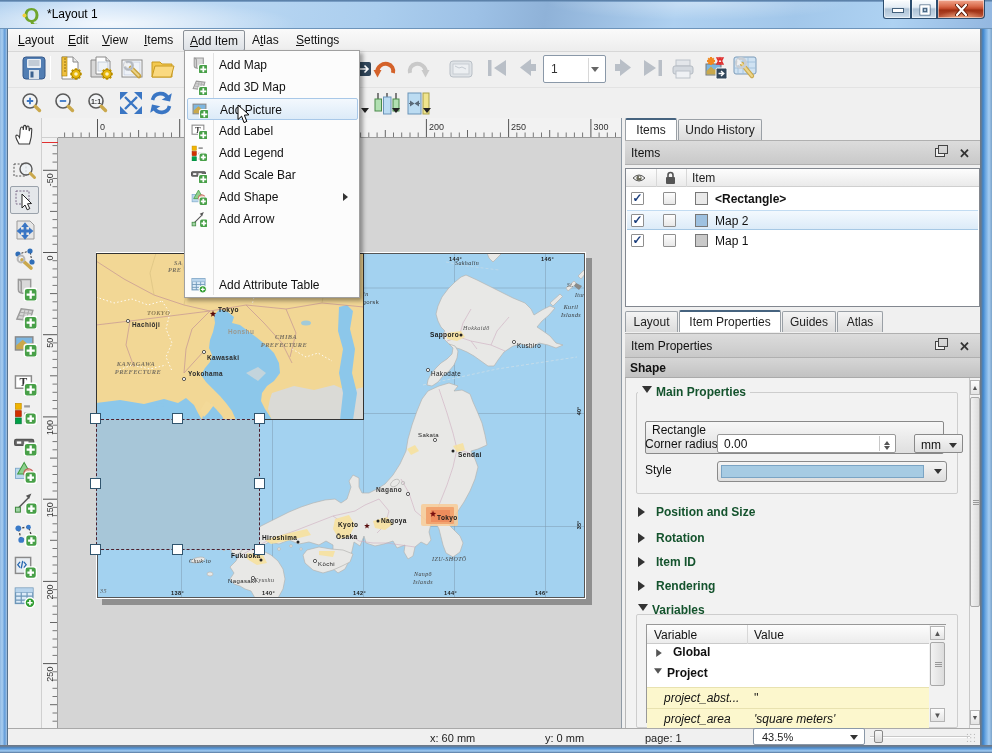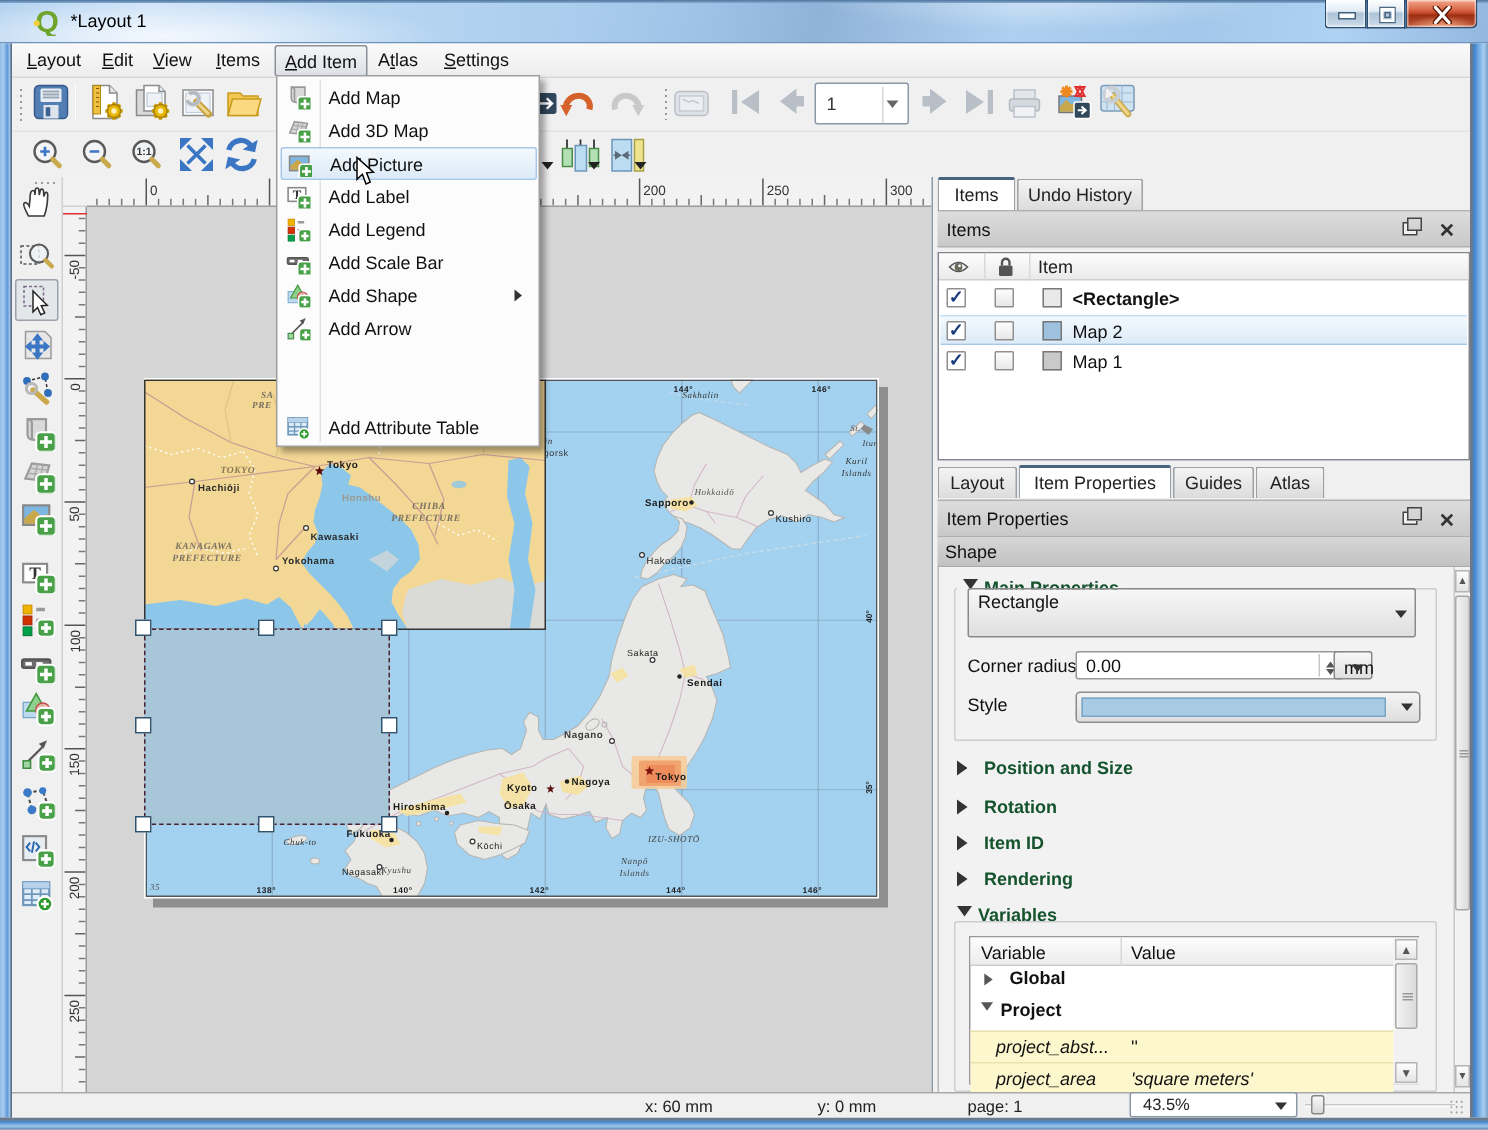--- a/index.html
+++ b/index.html
@@ -768,38 +768,38 @@
 <div class="tab" style="left:0px;top:193px;width:53px">Layout</div>
 <div class="tab tabsel" style="left:54px;top:192px;width:102px">Item Properties</div>
 <div class="tab" style="left:157px;top:193px;width:54px">Guides</div>
 <div class="tab" style="left:212px;top:193px;width:46px">Atlas</div>
 <div class="phead" style="top:215px">
         <div class="abs" style="left:6px;top:5px;font-size:12px">Item Properties</div>
         <div class="pbtn" style="right:32px;top:4px;width:10px;height:9px;border:1px solid #444;box-shadow:-3px 3px 0 -1px #f0f0f0,-3px 3px 0 0 #444"></div>
         <div class="pbtn" style="right:10px">✕</div>
       </div>
 <div class="abs" style="left:0;top:240px;width:355px;height:20px;background:linear-gradient(#d6d6d6,#c2c2c2);border-bottom:1px solid #aaa">
-        <div class="abs" style="left:5px;top:3px;font-weight:400;font-size:12px">Shape</div>
+        <div class="abs" style="left:5px;top:3px;font-weight:700;font-size:12px">Shape</div>
       </div>
 <div class="abs" style="left:0;top:260px;width:344px;height:350px;background:#f2f2f2;border-left:1px solid #b8b8b8">
 <div class="groupbox" style="left:10px;top:14px;width:322px;height:102px"></div>
 <div class="secthead" style="left:12px;top:7px;background:#f2f2f2;padding:0 4px"><span class="tri-d"></span>Main Properties</div>
-<div class="combo" style="left:19px;top:14px;width:299px;height:33px">
+<div class="combo" style="left:19px;top:43px;width:299px;height:33px">
           <div class="txt" style="top:1px">Rectangle</div>
           <div class="arr"></div>
         </div>
 <div class="abs" style="left:19px;top:59px;font-size:12px">Corner radius</div>
 <div class="abs" style="left:91px;top:56px;width:179px;height:19px;background:#fff;border:1px solid #989898;border-radius:2px">
           <div class="abs" style="left:6px;top:2px;font-size:12px">0.00</div>
           <div class="abs" style="right:1px;top:1px;width:15px;height:15px;border-left:1px solid #c8c8c8">
             <div class="abs" style="left:4px;top:2px;width:0;height:0;border:3.5px solid transparent;border-bottom:4.5px solid #555"></div>
             <div class="abs" style="left:4px;top:10px;width:0;height:0;border:3.5px solid transparent;border-top:4.5px solid #555"></div>
           </div>
         </div>
-<div class="combo" style="left:263px;top:56px;width:26px;height:19px">
+<div class="combo" style="left:288px;top:56px;width:49px;height:19px">
           <div class="txt" style="top:2.5px">mm</div>
           <div class="arr"></div>
         </div>
 <div class="abs" style="left:19px;top:85px;font-size:12px">Style</div>
 <div class="abs" style="left:91px;top:83px;width:230px;height:21px;background:linear-gradient(#f4f4f4,#dedede);border:1px solid #8a8a8a;border-radius:3px">
           <div class="abs" style="left:3px;top:3px;width:203px;height:13px;background:#a6cbe3;border:1px solid #7aa4c4"></div>
           <div class="abs" style="right:4px;top:7px;width:0;height:0;border:4px solid transparent;border-top:5px solid #333"></div>
         </div>
 <div class="secthead" style="left:12px;top:127px"><span class="tri-r"></span>Position and Size</div>
 <div class="secthead" style="left:12px;top:153px"><span class="tri-r"></span>Rotation</div>

